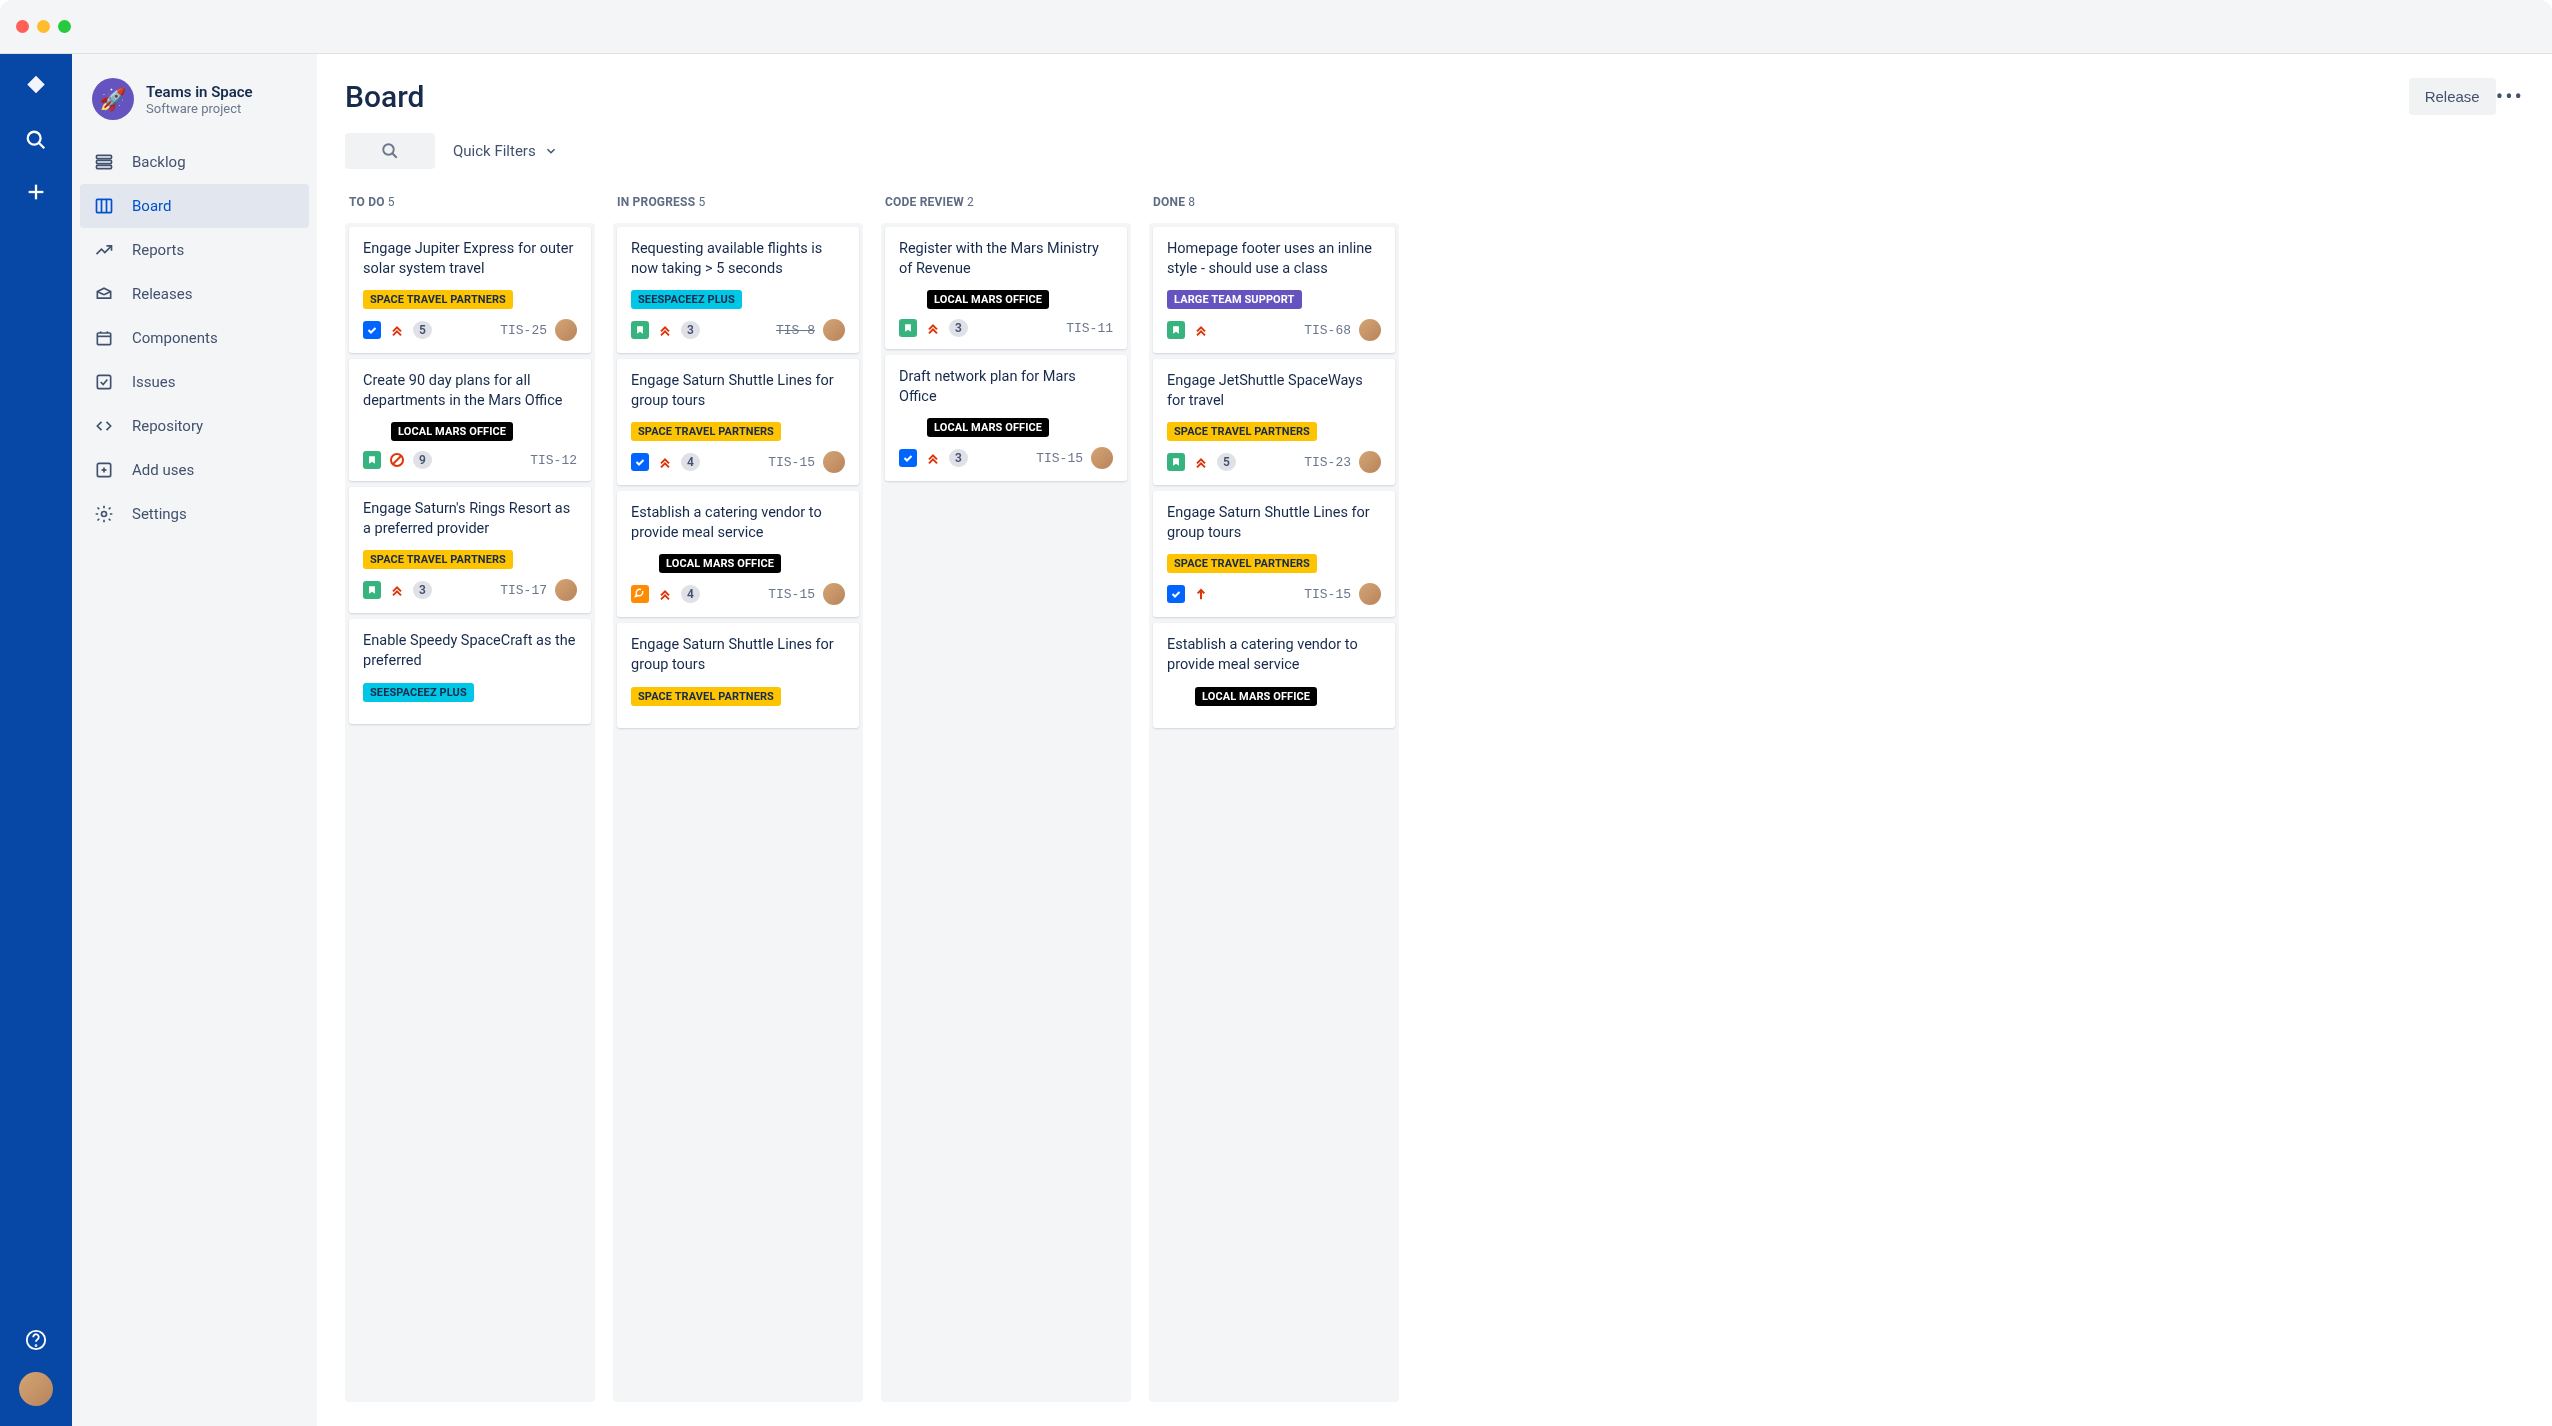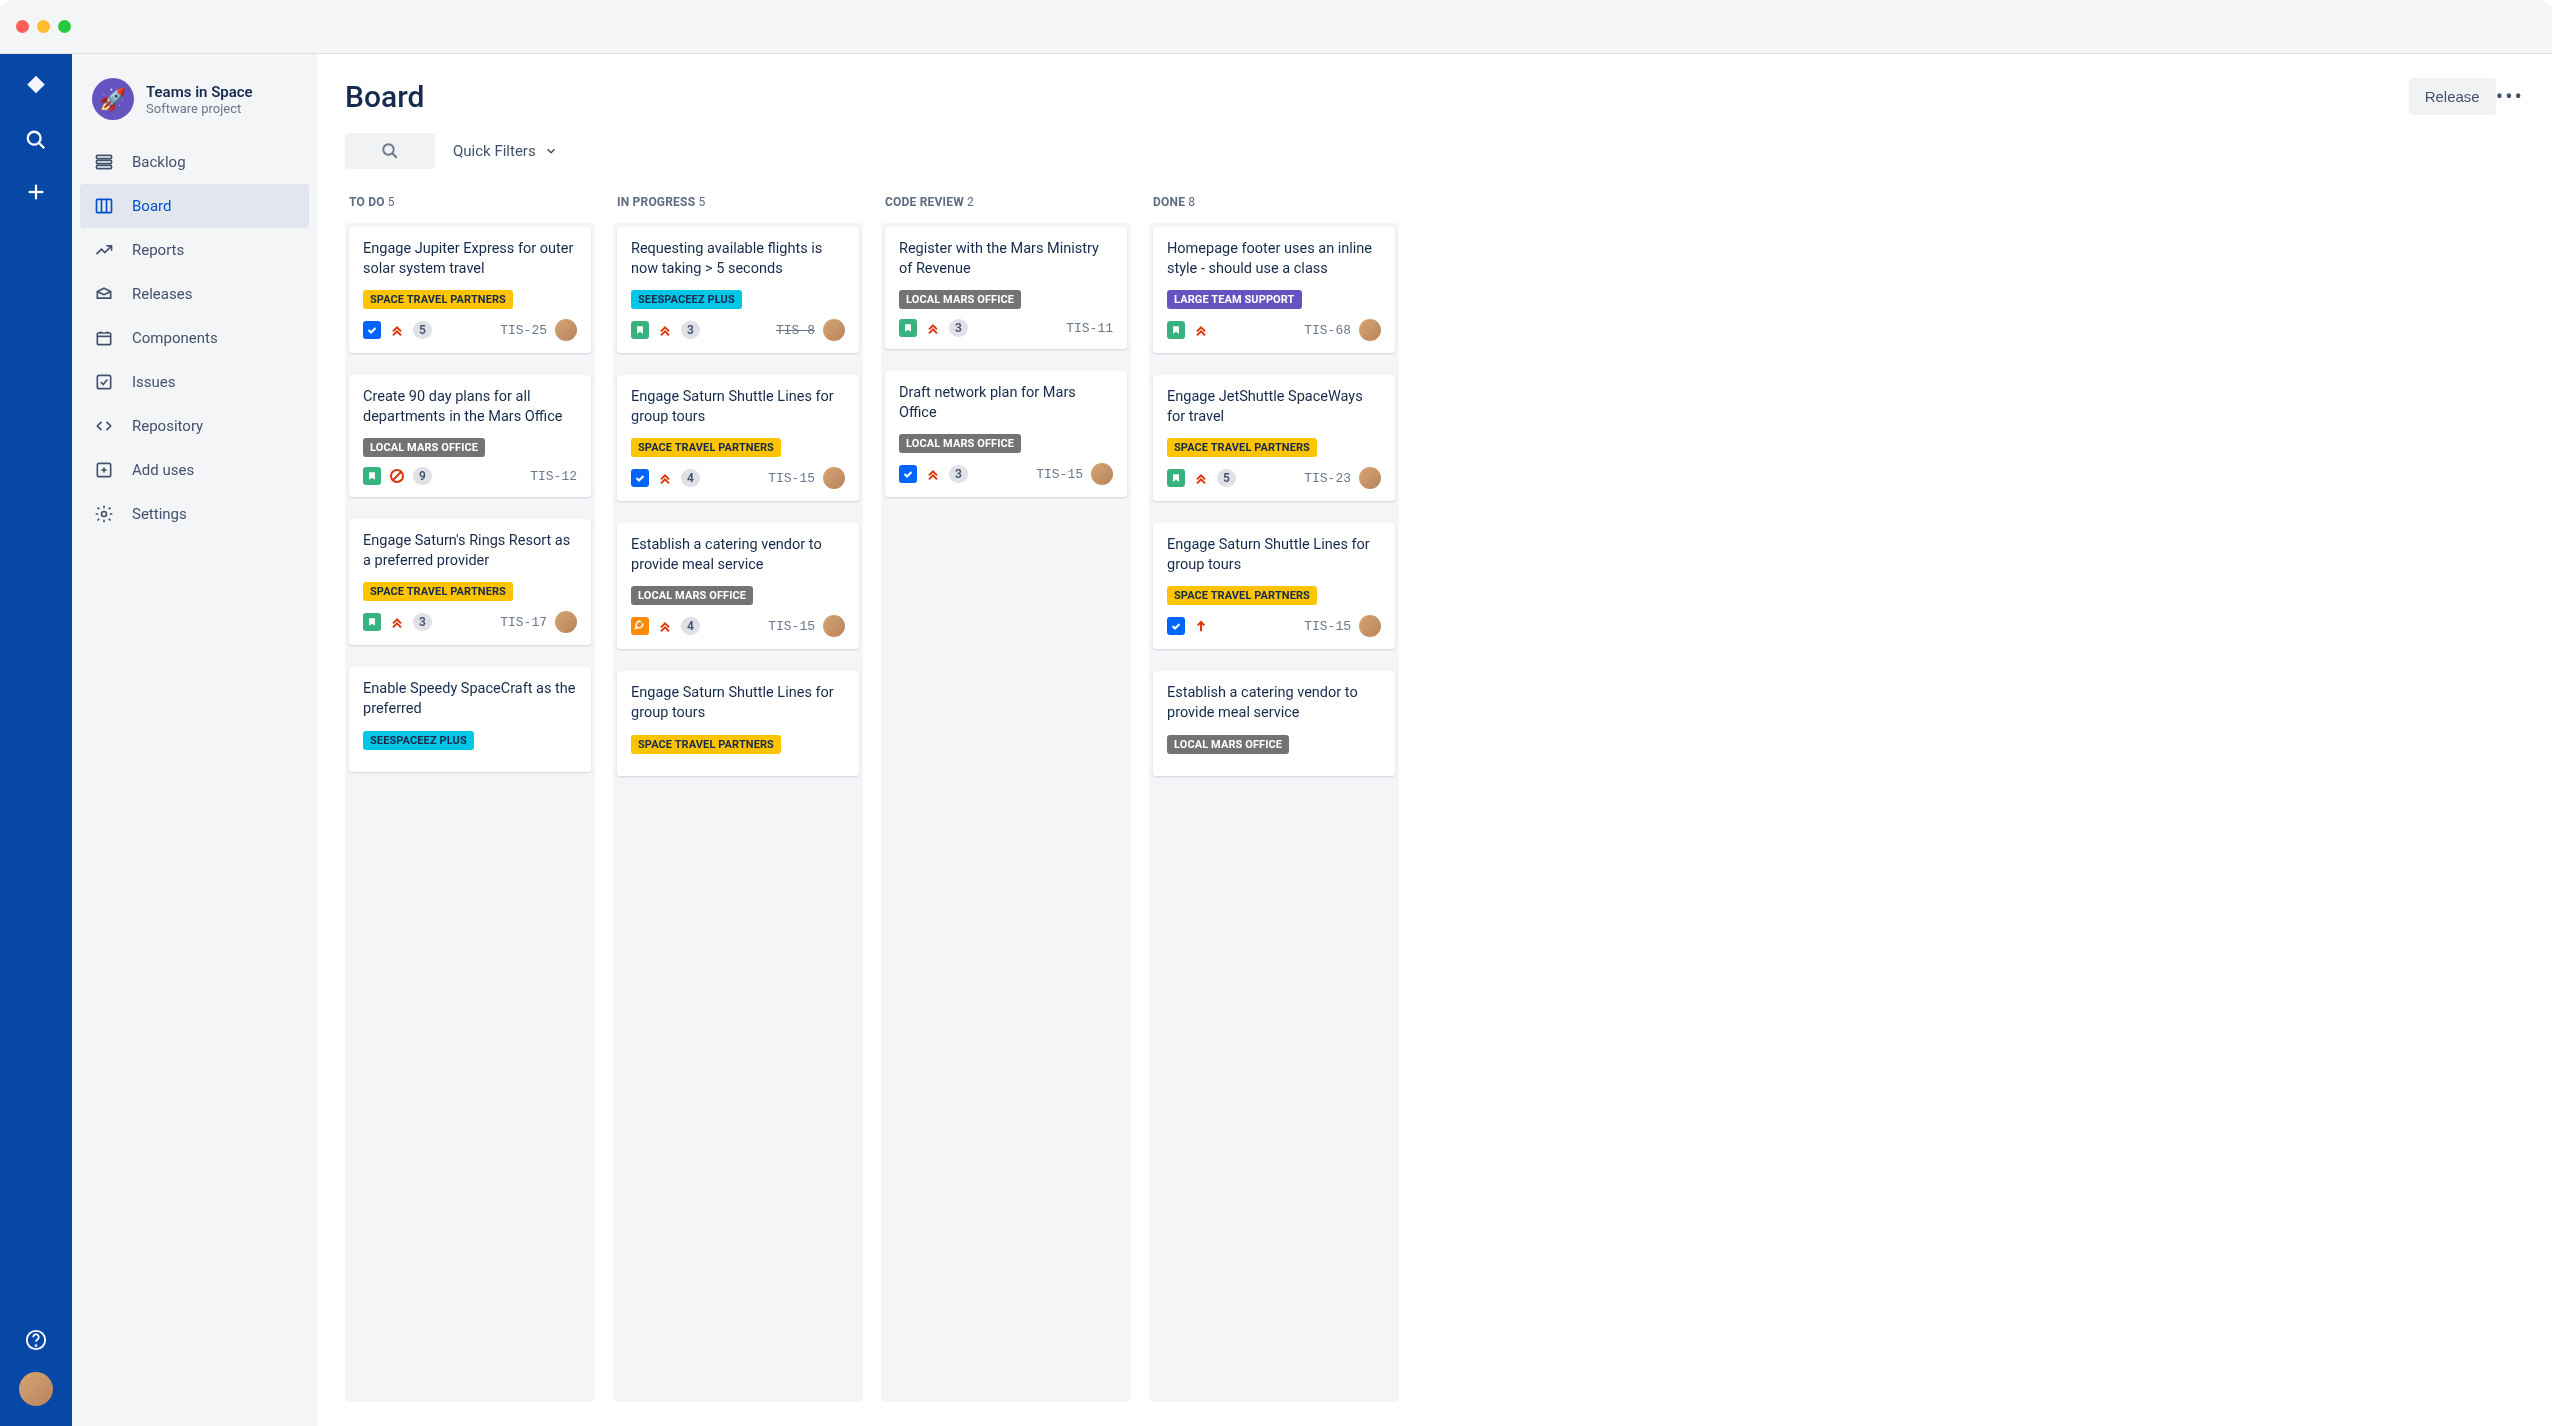--- a/index.html
+++ b/index.html
@@ -43,21 +43,21 @@
 
 .toolbar { display: flex; align-items: center; gap: 18px; margin-bottom: 20px; }
 .search-box { background: #f1f2f4; border-radius: 4px; width: 90px; height: 36px; display: flex; align-items: center; justify-content: center; }
 .quick-filters { display: flex; align-items: center; gap: 8px; font-size: 15px; color: #42526e; cursor: pointer; }
 
 
 .board { display: flex; gap: 18px; flex: 1; overflow-x: auto; }
 .column { width: 250px; flex-shrink: 0; display: flex; flex-direction: column; }
 .column-header { font-size: 12px; font-weight: 700; color: #5e6c84; padding: 6px 10px 14px 4px; letter-spacing: 0.2px; }
 .column-count { font-weight: 400; }
-.column-body { background: #f4f5f7; border-radius: 4px; padding: 4px; display: flex; flex-direction: column; gap: 22px; flex: 1; overflow-y: auto; }
+.column-body { background: #f4f5f7; border-radius: 4px; padding: 4px; display: flex; flex-direction: column; gap: 6px; flex: 1; overflow-y: auto; }
 
 
 .card { background: #fff; border-radius: 3px; padding: 12px 14px; box-shadow: 0 1px 2px rgba(9,30,66,0.15); cursor: pointer; }
 .card-title { font-size: 14.5px; color: #172b4d; line-height: 1.35; margin-bottom: 10px; }
 .card-label { display: inline-block; font-size: 11px; font-weight: 700; padding: 3px 7px; border-radius: 3px; margin-bottom: 10px; letter-spacing: 0.1px; }
 .card-footer { display: flex; align-items: center; justify-content: space-between; }
 .card-meta-left { display: flex; align-items: center; gap: 8px; }
 .card-meta-right { display: flex; align-items: center; gap: 8px; font-family: Liberation Mono, monospace; }
 .issue-key { font-size: 13px; color: #6b778c; font-weight: 500; }
 .issue-key.strike { text-decoration: line-through; }
@@ -67,21 +67,21 @@
 .type-icon { width: 18px; height: 18px; border-radius: 3px; display: inline-flex; align-items: center; justify-content: center; }
 .type-task { background: #0065ff; }
 .type-story { background: #36b37e; }
 .type-subtask { background: #ff8b00; }
 .prio-icon { width: 16px; height: 16px; display: inline-flex; align-items: center; justify-content: center; }
 .prio-red svg { color: #de350b; }
 
 
 .lbl-yellow { background: #ffc400; color: #172b4d; }
 .lbl-teal { background: #00c7e6; color: #172b4d; }
-.lbl-orange { background: #737373; color: #fff; }
+.lbl-orange { background: #000000; color: #fff; margin-left: 28px; }
 .lbl-purple { background: #6554c0; color: #fff; }
 
 svg { display: block; }
 </style>
 </head>
 <body>
 
 <div class="browser-chrome">
   <div class="traffic-lights">
     <div class="traffic-light tl-red"></div>

